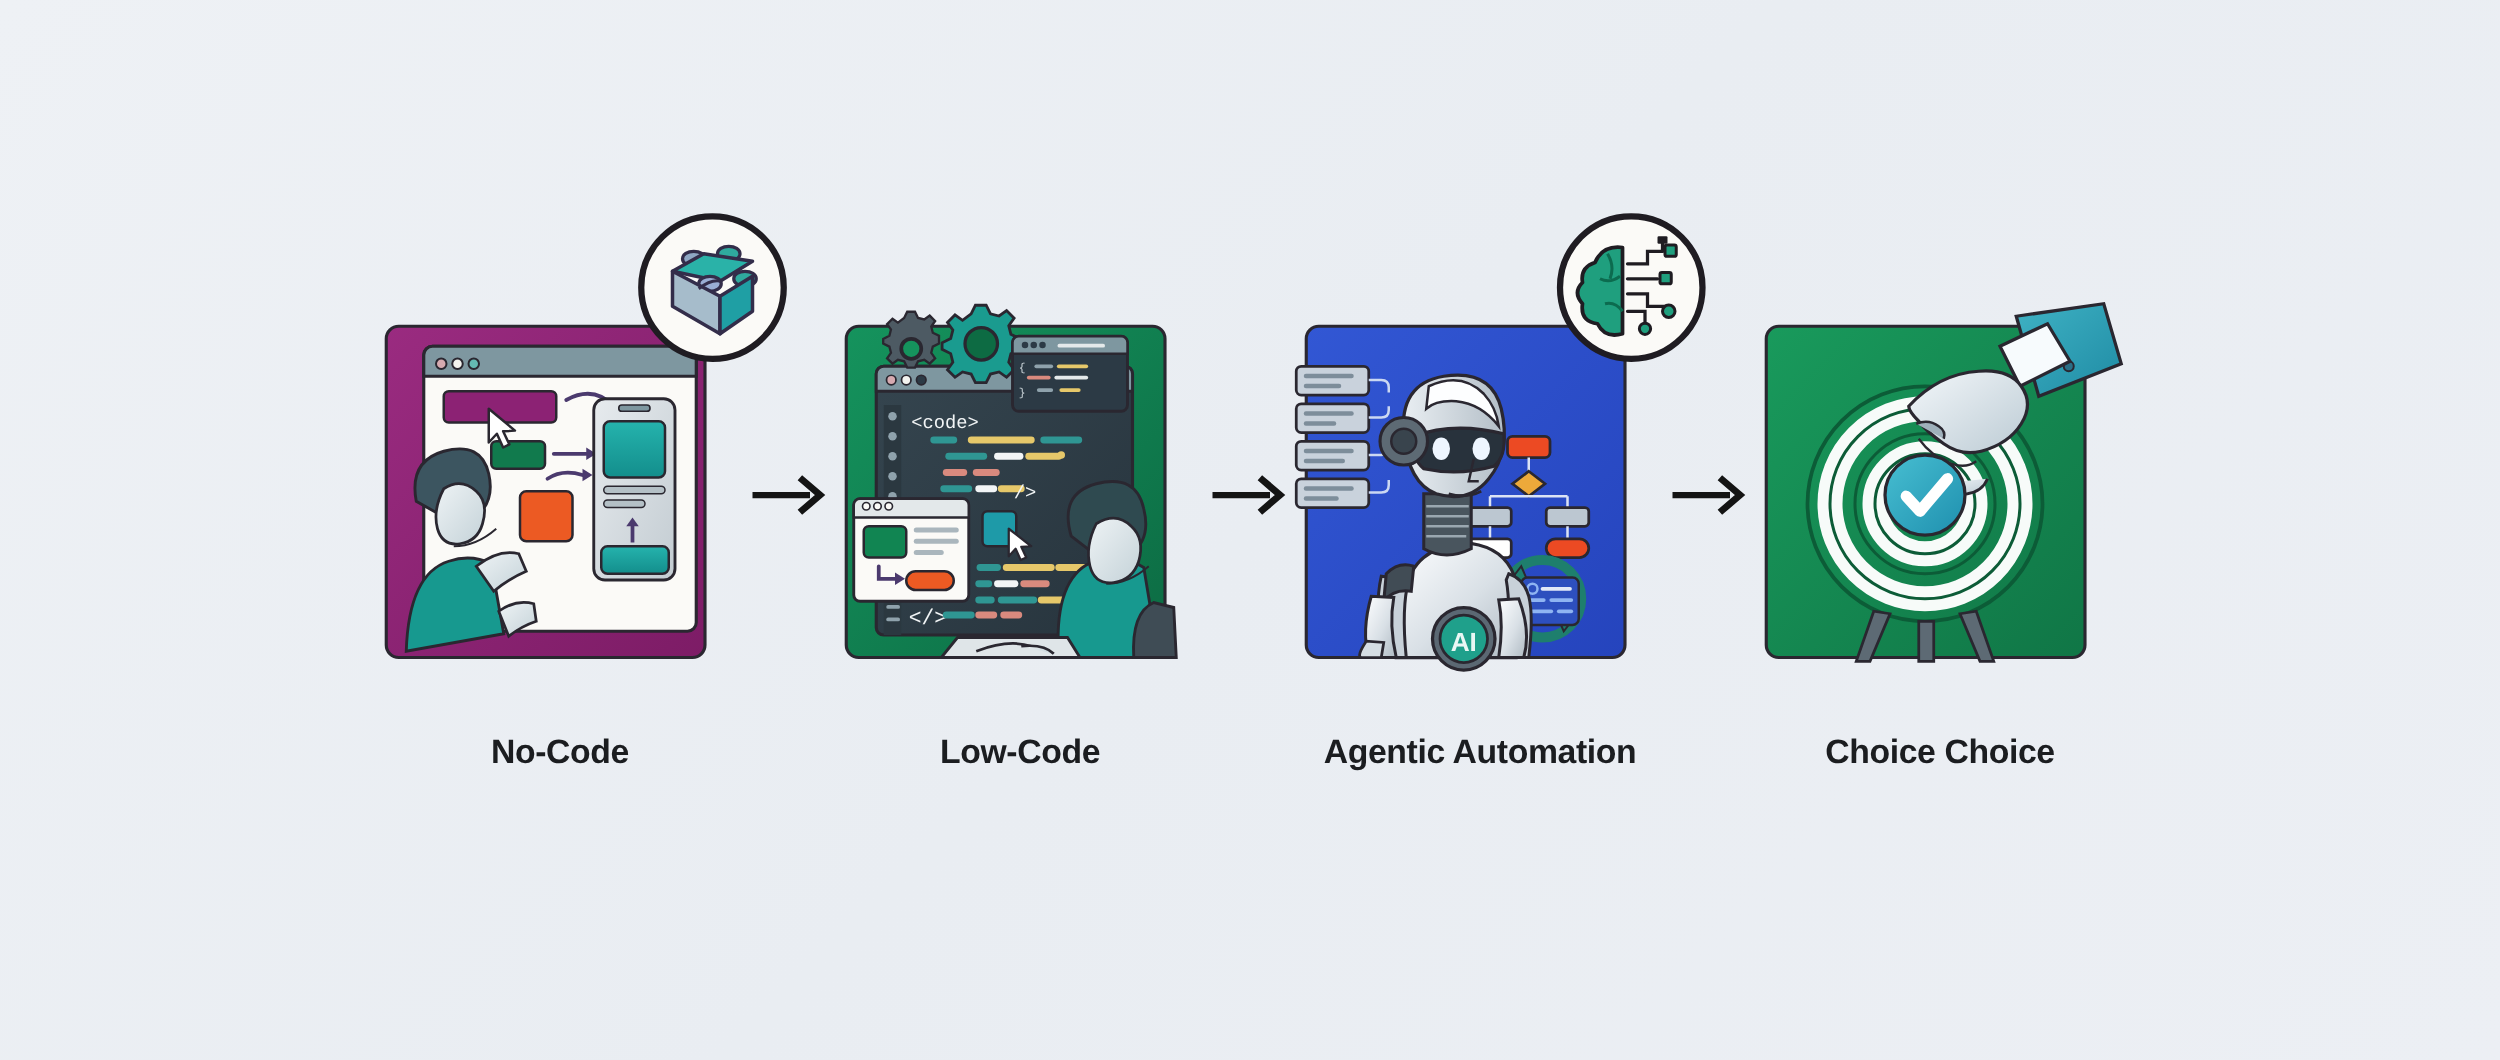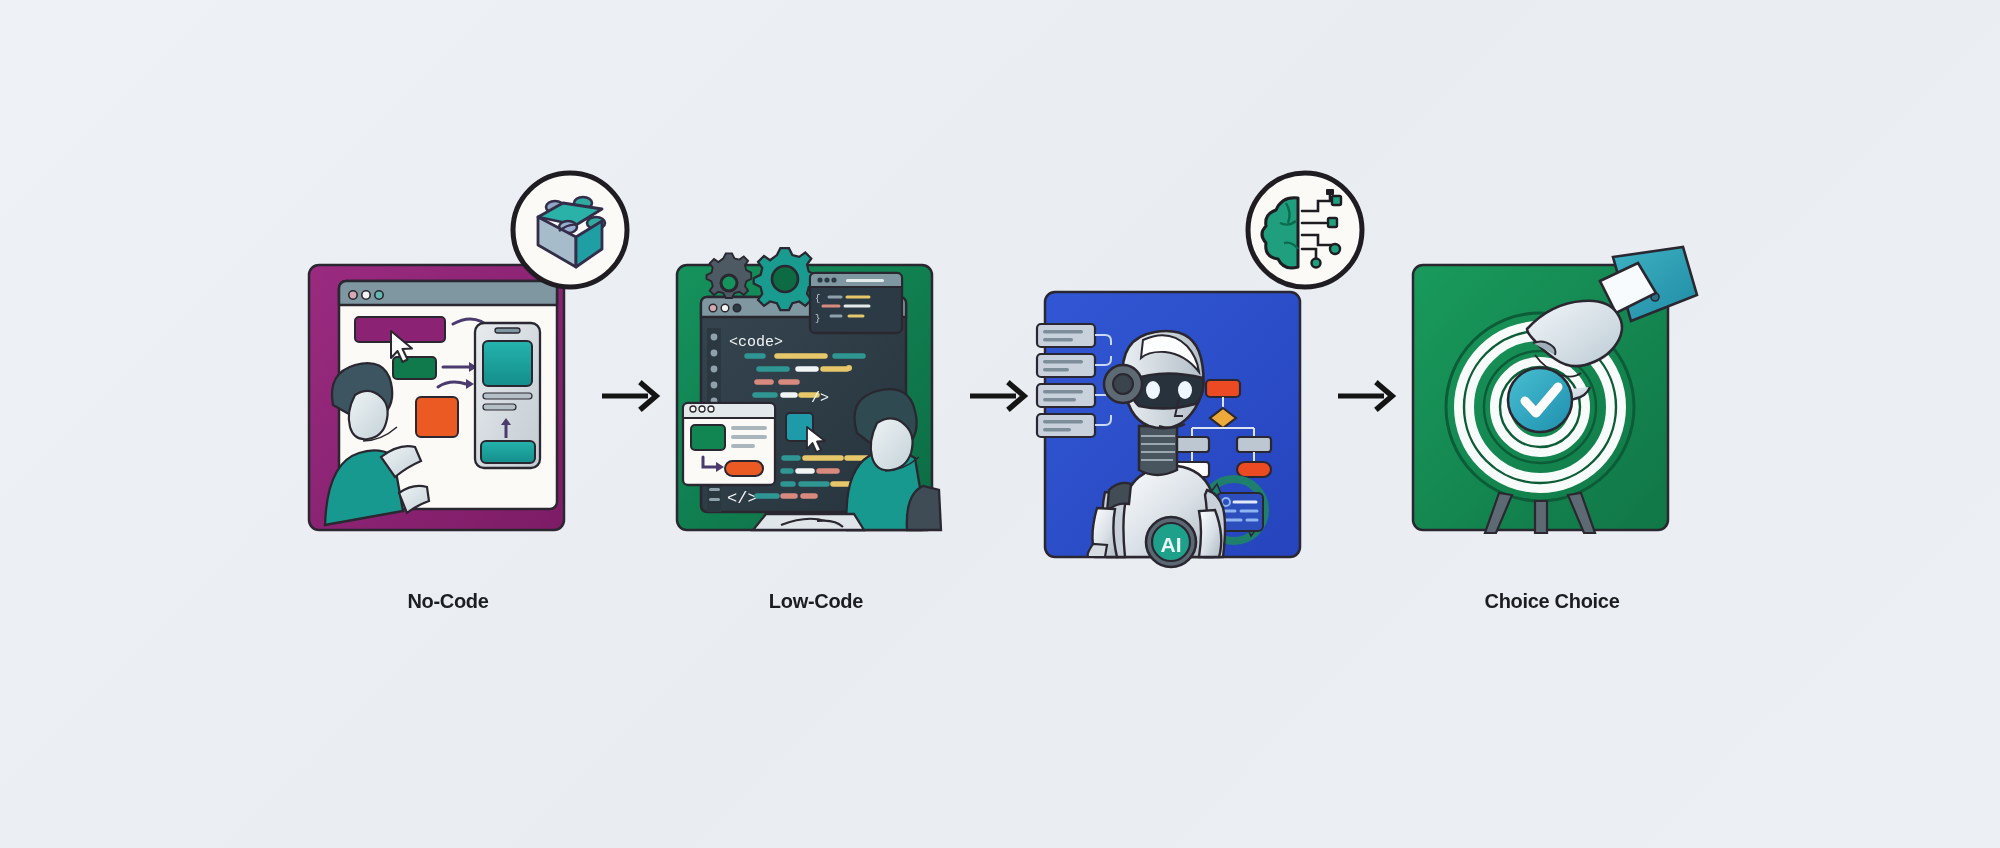--- a/index.html
+++ b/index.html
@@ -37,21 +37,21 @@
     align-items: center;
   }
   .card {
     position: relative;
     width: 290px;
     height: 325px;
   }
   .panelSvgWrap { position:absolute; left:0; top:0; width:290px; height:325px; }
   .label {
     margin-top: 30px;
-    font-size: 20px;
+    font-size: 27px;
     font-weight: bold;
     color: #1b1d20;
     letter-spacing: -0.3px;
     white-space: nowrap;
     text-align: center;
   }
   .arrow {
     width: 78px;
     flex: 0 0 78px;
     display: flex;
@@ -369,20 +369,21 @@
             <circle cx="132" cy="280" r="25" fill="#5b6873" stroke="#2a2730" stroke-width="2.6"></circle>
             <circle cx="132" cy="280" r="19" fill="#1fa08b" stroke="#2a2730" stroke-width="2.2"></circle>
             <text x="132" y="290" text-anchor="middle" font-family="'Liberation Sans', sans-serif" font-size="21" font-weight="bold" fill="#e9f7f4">AI</text>
 
             <path d="M58 246q-8 28 -2 49h22q-6 -26 -2 -48z" fill="url(#metal)" stroke="#2a2730" stroke-width="2.4"></path>
             <path d="M176 248q10 26 4 47h-20q4 -26 0 -46z" fill="url(#metal)" stroke="#2a2730" stroke-width="2.4"></path>
             <path d="M54 282q-8 12 -4 13h16l2 -12z" fill="#d5dde3" stroke="#2a2730" stroke-width="2.2"></path>
           </g>
         </svg>
       </div>
+      <div class="label">Agentic Automation</div>
     </div>
 
     <div class="arrow">
       <svg width="60" height="30" viewBox="0 0 60 30">
         <path d="M0 15h46" stroke="#141414" stroke-width="5" fill="none"></path>
         <path d="M40 3l14 12l-14 12" stroke="#141414" stroke-width="5.5" fill="none" stroke-linecap="square"></path>
       </svg>
     </div>
 
     <div class="step">

